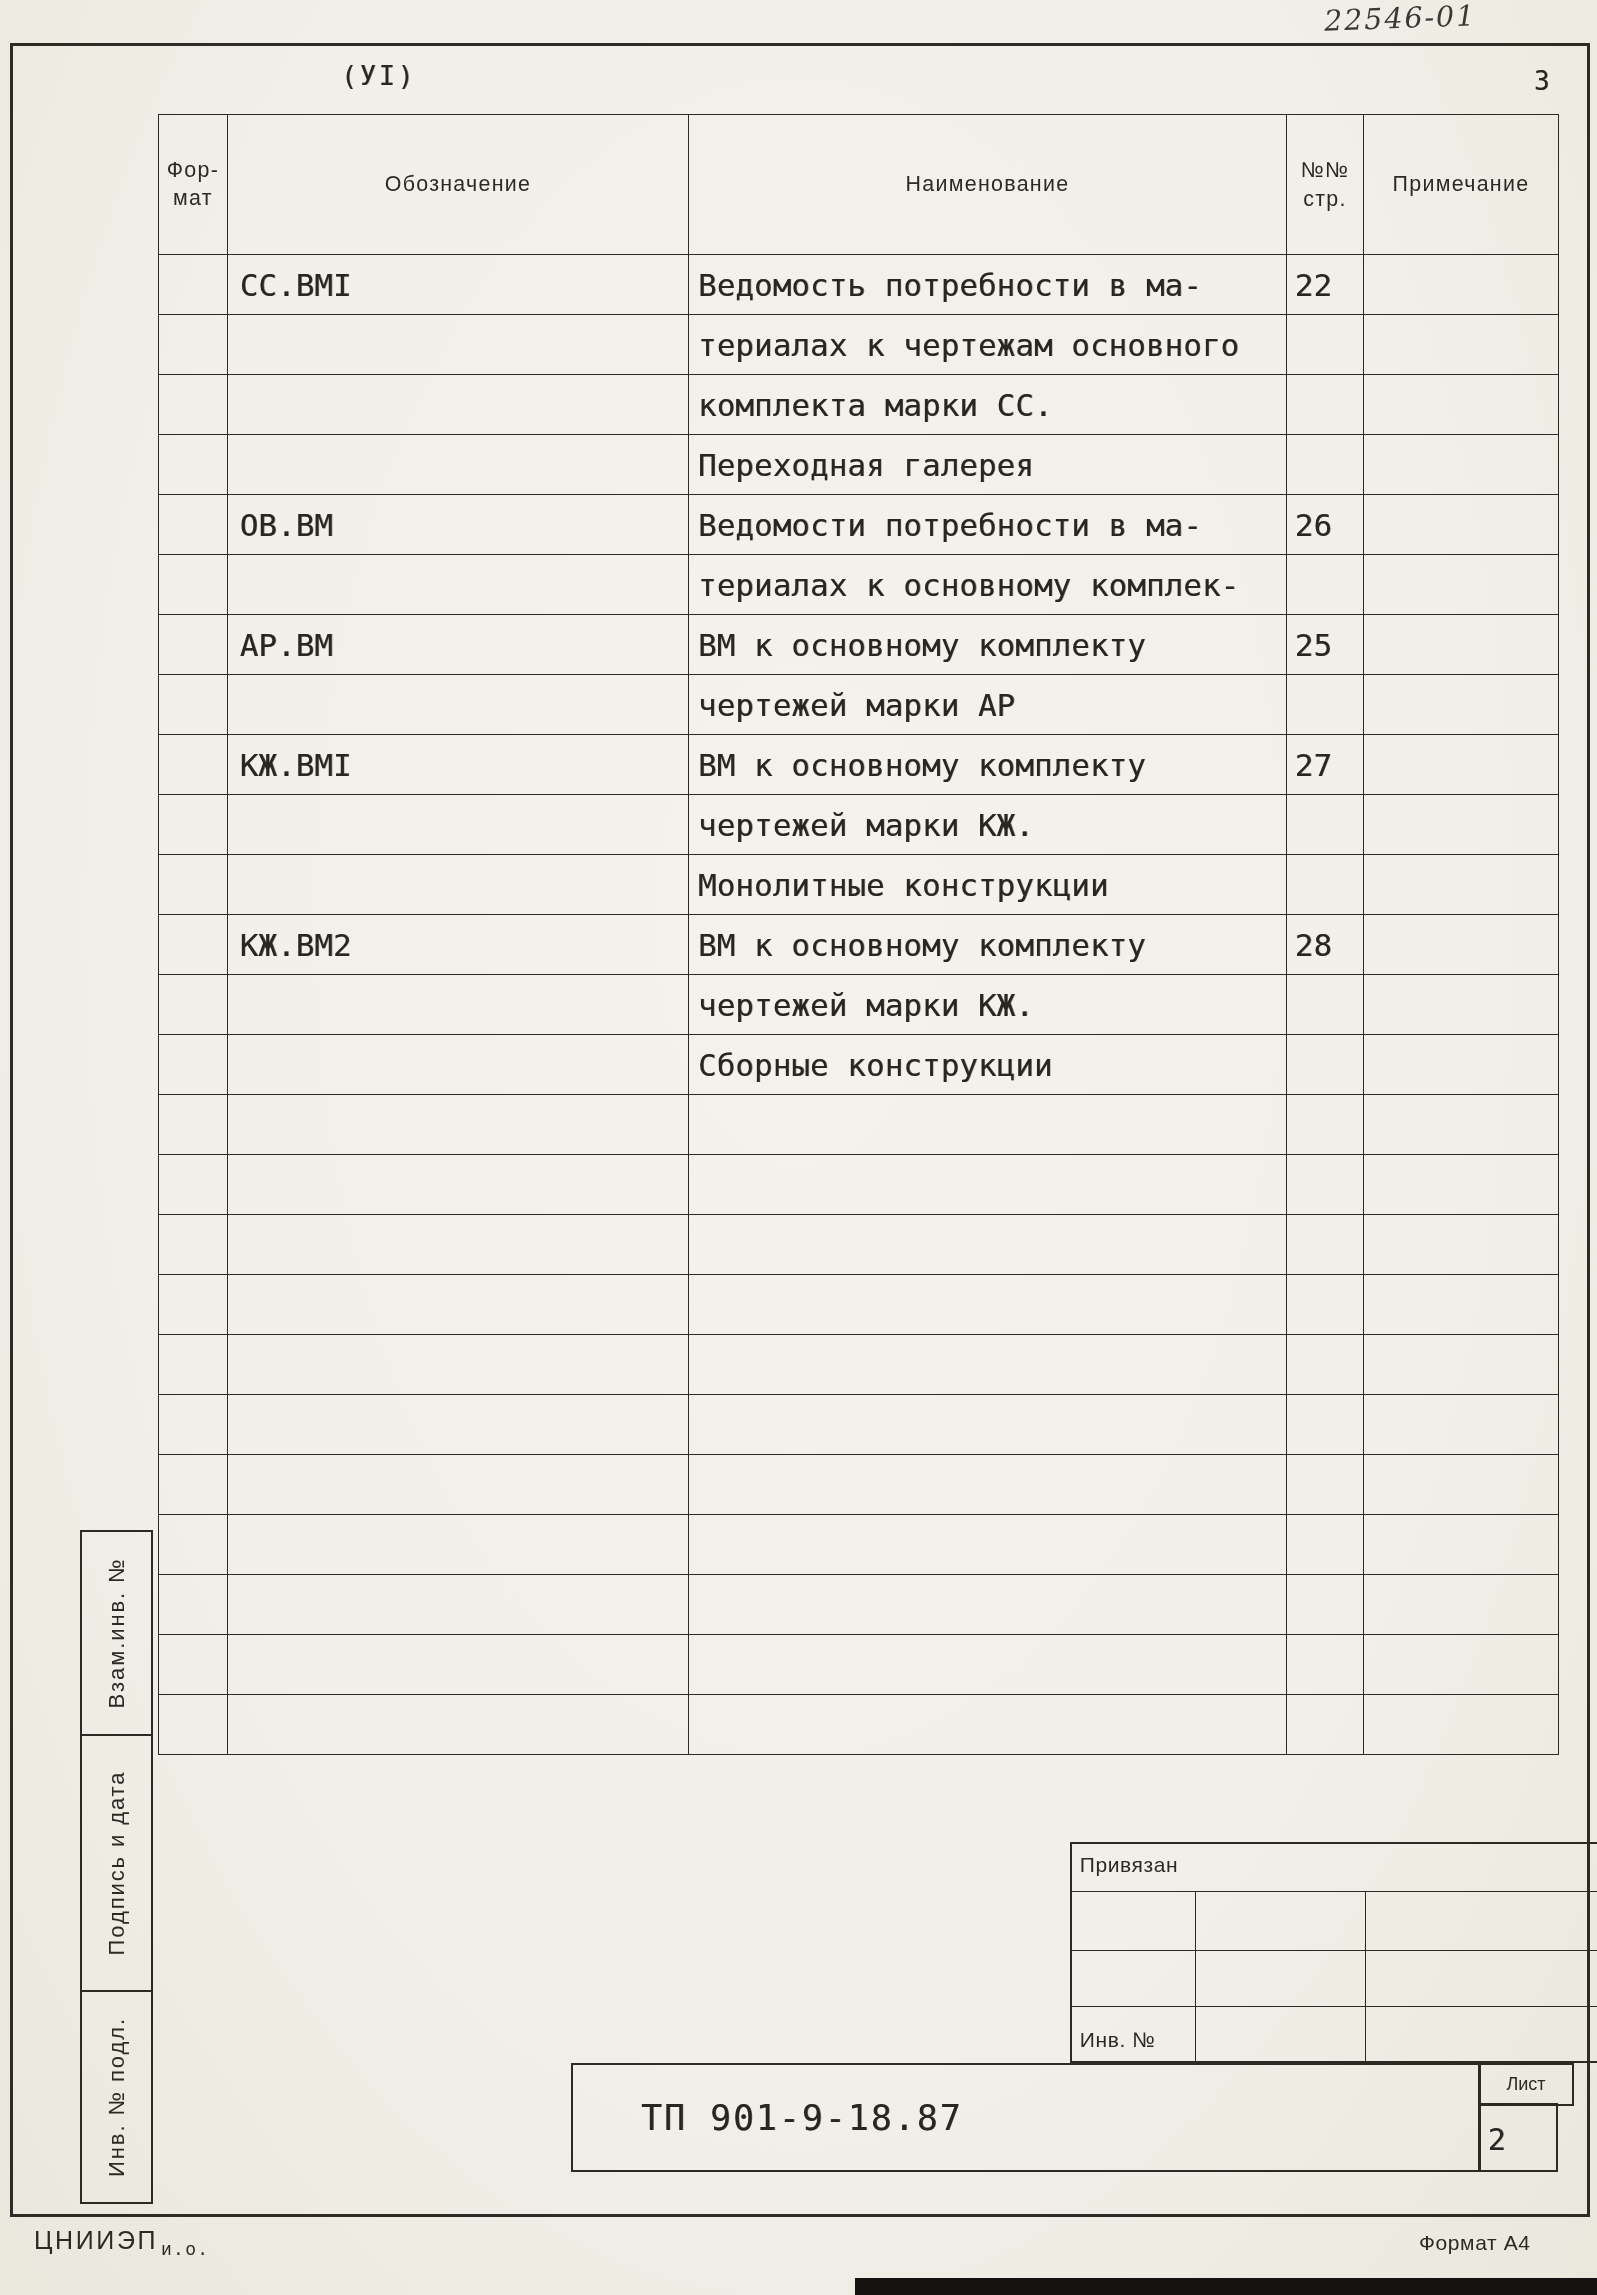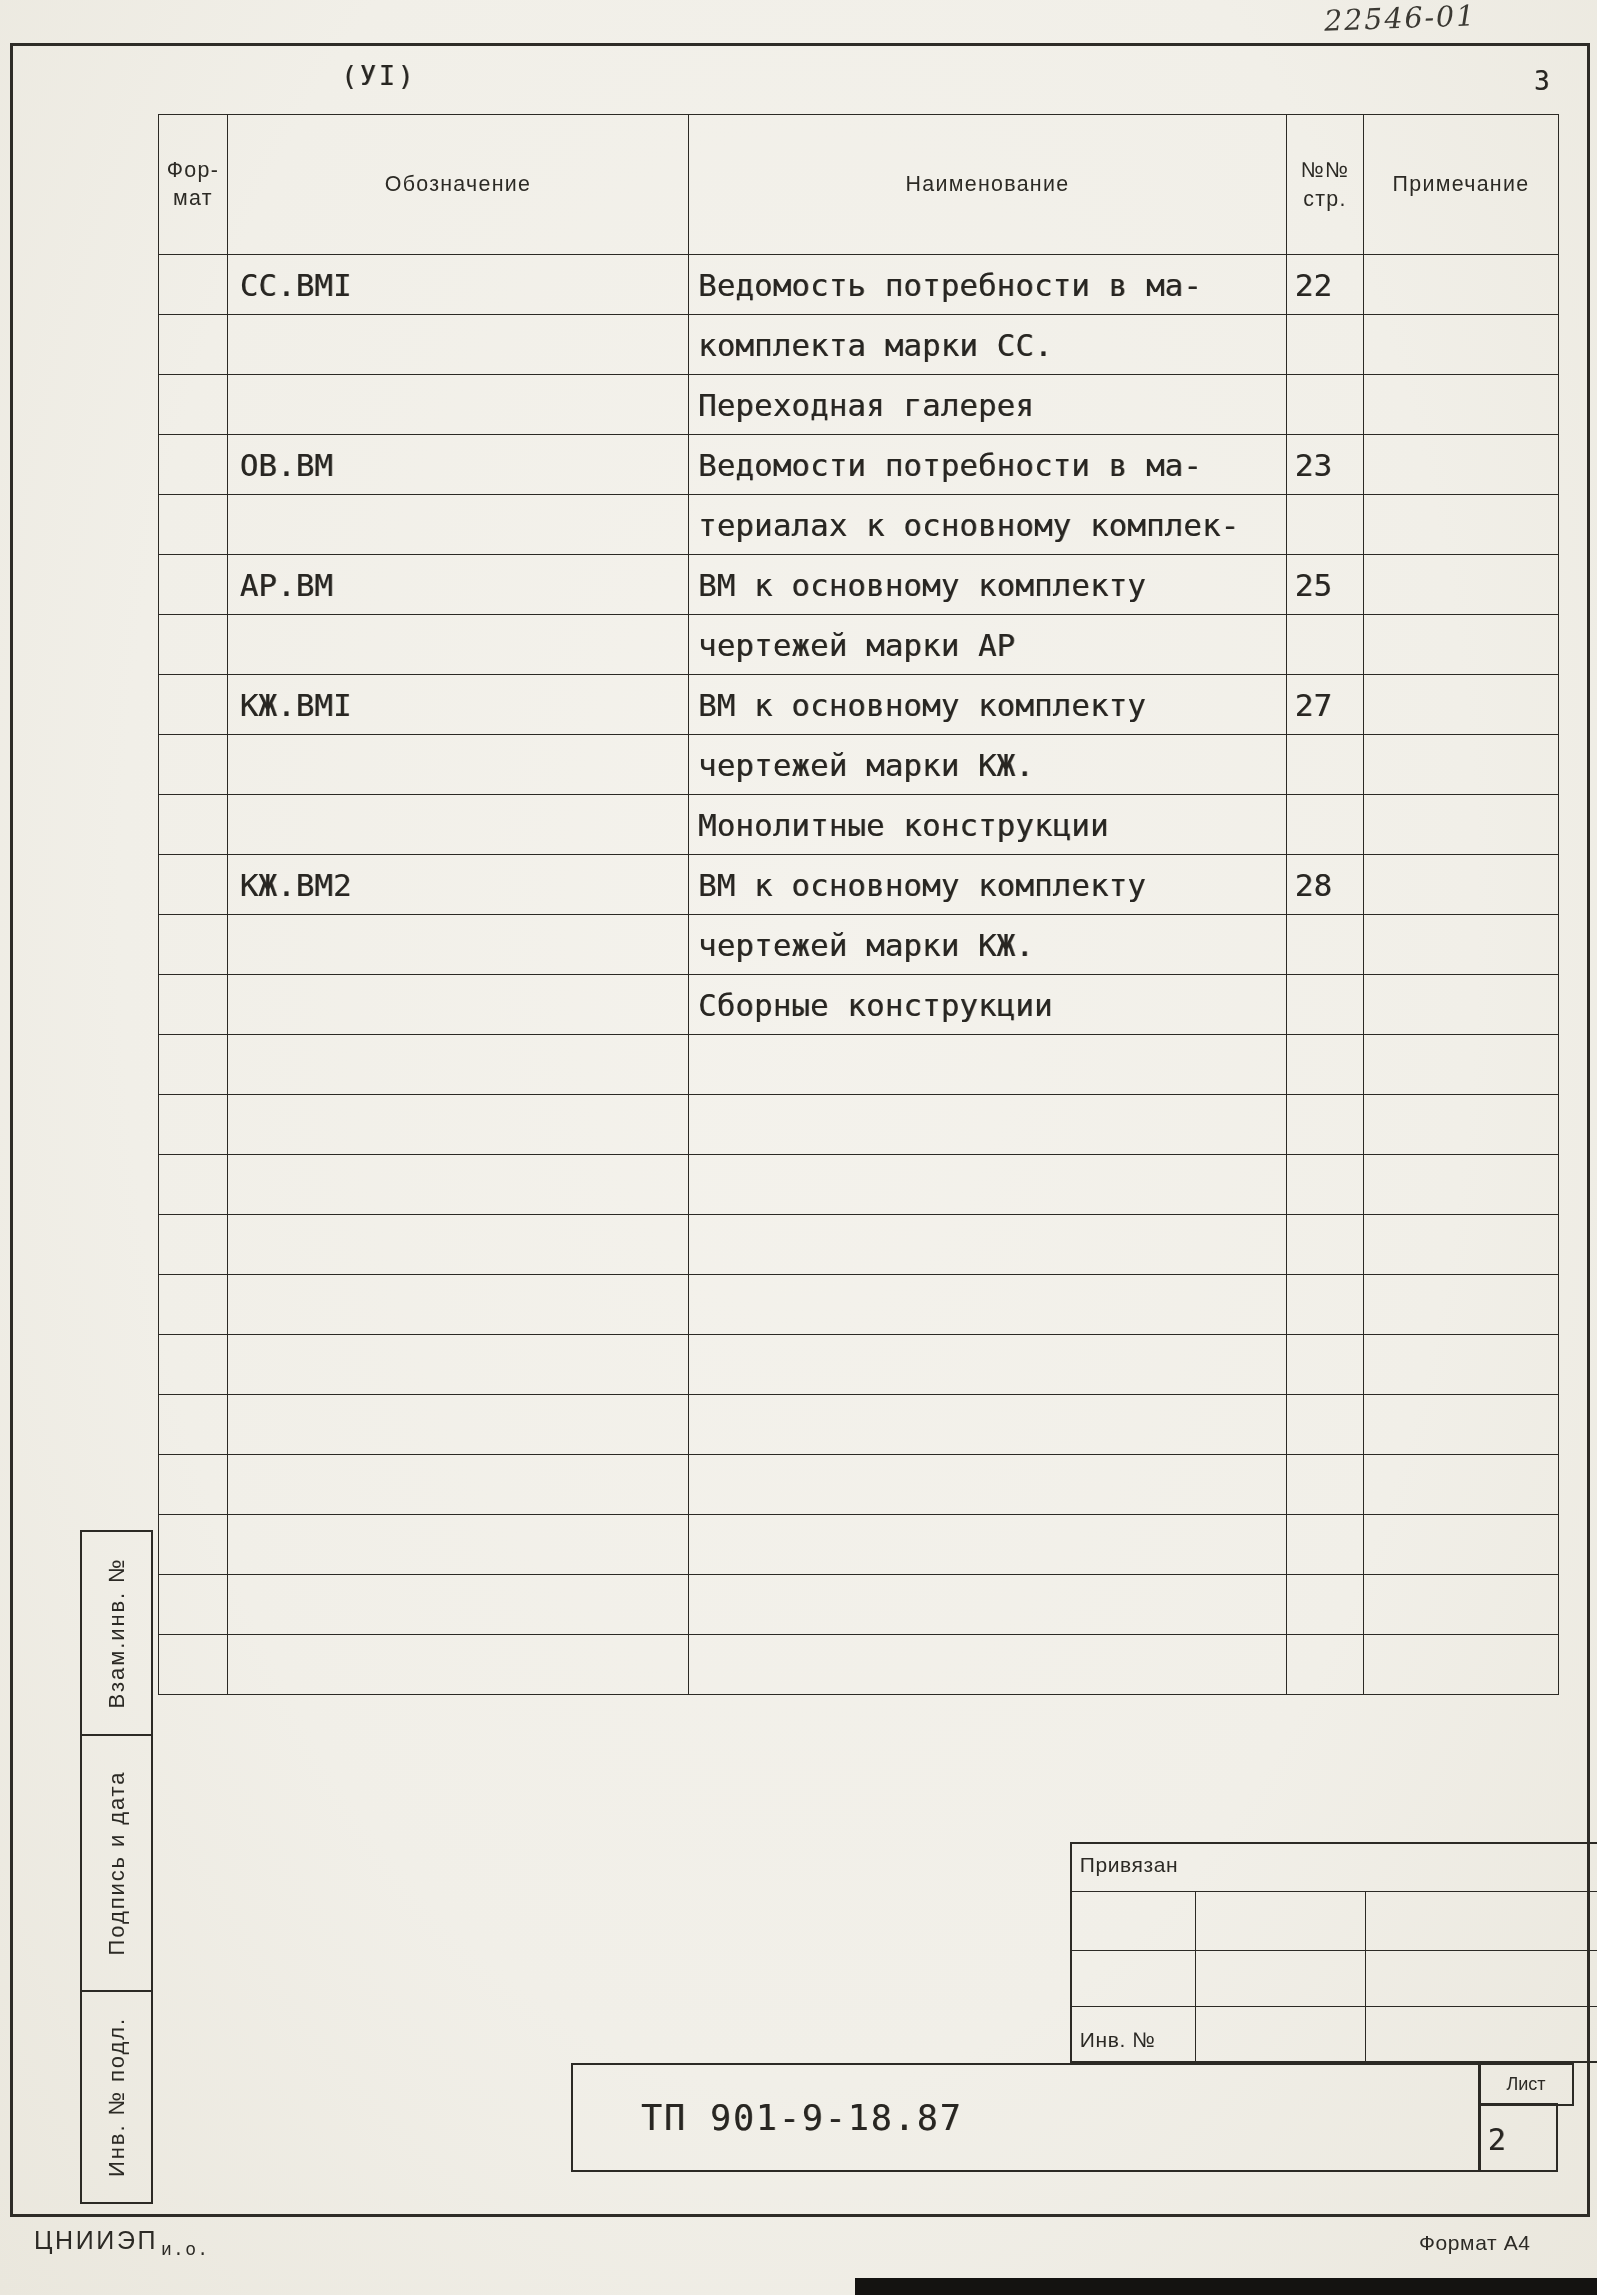--- a/index.html
+++ b/index.html
@@ -237,36 +237,43 @@
         <tr>
           <td class="c-format"></td>
           <td class="c-des">СС.ВМI</td>
           <td class="c-name">Ведомость потребности в ма-</td>
           <td class="c-page">22</td>
           <td class="c-note"></td>
         </tr>
         <tr>
           <td class="c-format"></td>
           <td class="c-des"></td>
+          <td class="c-name">териалах к чертежам основного</td>
+          <td class="c-page"></td>
+          <td class="c-note"></td>
+        </tr>
+        <tr>
+          <td class="c-format"></td>
+          <td class="c-des"></td>
           <td class="c-name">комплекта марки СС.</td>
           <td class="c-page"></td>
           <td class="c-note"></td>
         </tr>
         <tr>
           <td class="c-format"></td>
           <td class="c-des"></td>
           <td class="c-name">Переходная галерея</td>
           <td class="c-page"></td>
           <td class="c-note"></td>
         </tr>
         <tr>
           <td class="c-format"></td>
           <td class="c-des">ОВ.ВМ</td>
           <td class="c-name">Ведомости потребности в ма-</td>
-          <td class="c-page">23</td>
+          <td class="c-page">26</td>
           <td class="c-note"></td>
         </tr>
         <tr>
           <td class="c-format"></td>
           <td class="c-des"></td>
           <td class="c-name">териалах к основному комплек-</td>
           <td class="c-page"></td>
           <td class="c-note"></td>
         </tr>
         <tr>

